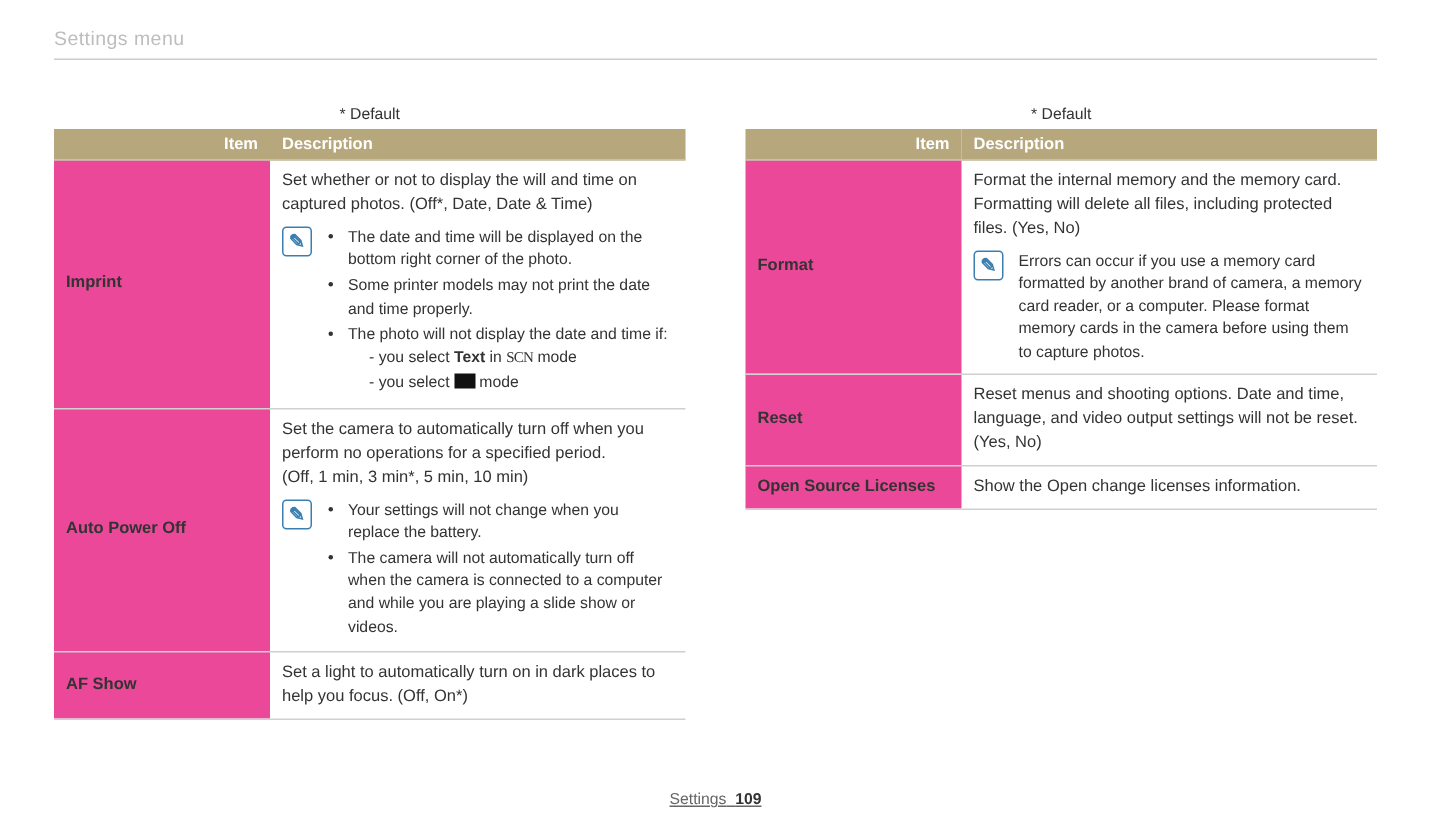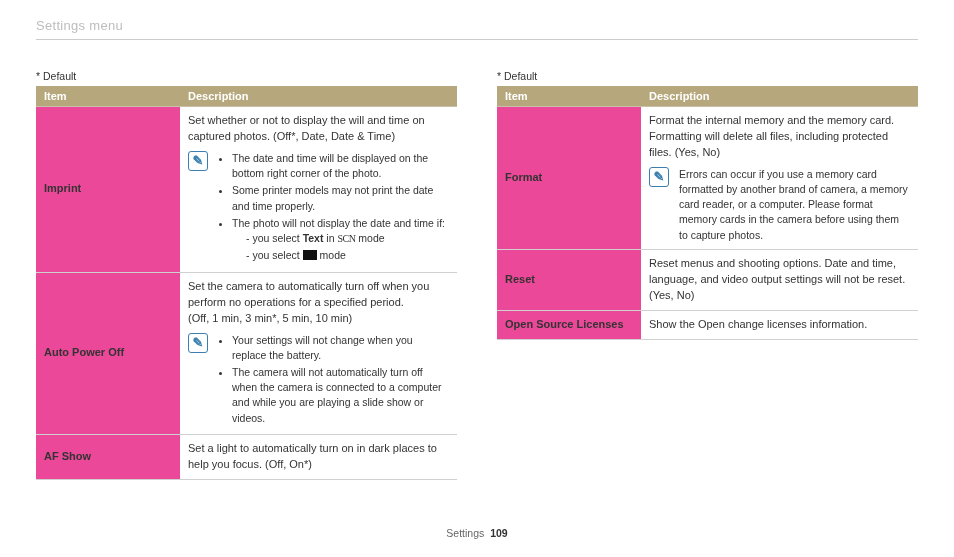--- a/index.html
+++ b/index.html
@@ -28,41 +28,42 @@
   }
   .columns {
     display: flex;
     gap: 40px;
   }
   .col {
     flex: 1;
     min-width: 0;
   }
   .default-note {
-    text-align: left;
+    text-align: center;
     font-size: 10.5px;
     color: #333;
     margin-bottom: 4px;
   }
   table.spec {
     border-collapse: collapse;
     width: 100%;
     table-layout: fixed;
   }
   table.spec th {
     background: #b6a77d;
     color: #fff;
     text-align: left;
     font-weight: bold;
     padding: 4px 8px;
     font-size: 11px;
     border-bottom: 1px solid #c8c0ab;
   }
   table.spec th:first-child {
     width: 128px;
+    text-align: right;
   }
   table.spec td {
     border-bottom: 1px solid #d0d0d0;
     padding: 6px 8px;
     vertical-align: middle;
     font-size: 11px;
     line-height: 1.45;
   }
   table.spec td.itemcell {
     font-weight: bold;
@@ -117,20 +118,21 @@
     background: #111;
     vertical-align: -1px;
   }
   .footer {
     position: absolute;
     left: 0; right: 0;
     bottom: 18px;
     text-align: center;
     font-size: 10.5px;
     color: #666;
+    text-decoration: underline;
   }
   .footer .pageno { font-weight: bold; color: #333; }
 </style>
 </head>
 <body>
 
 <div class="page">
   <div class="header-title">Settings menu</div>
   <hr class="header-rule">
 

